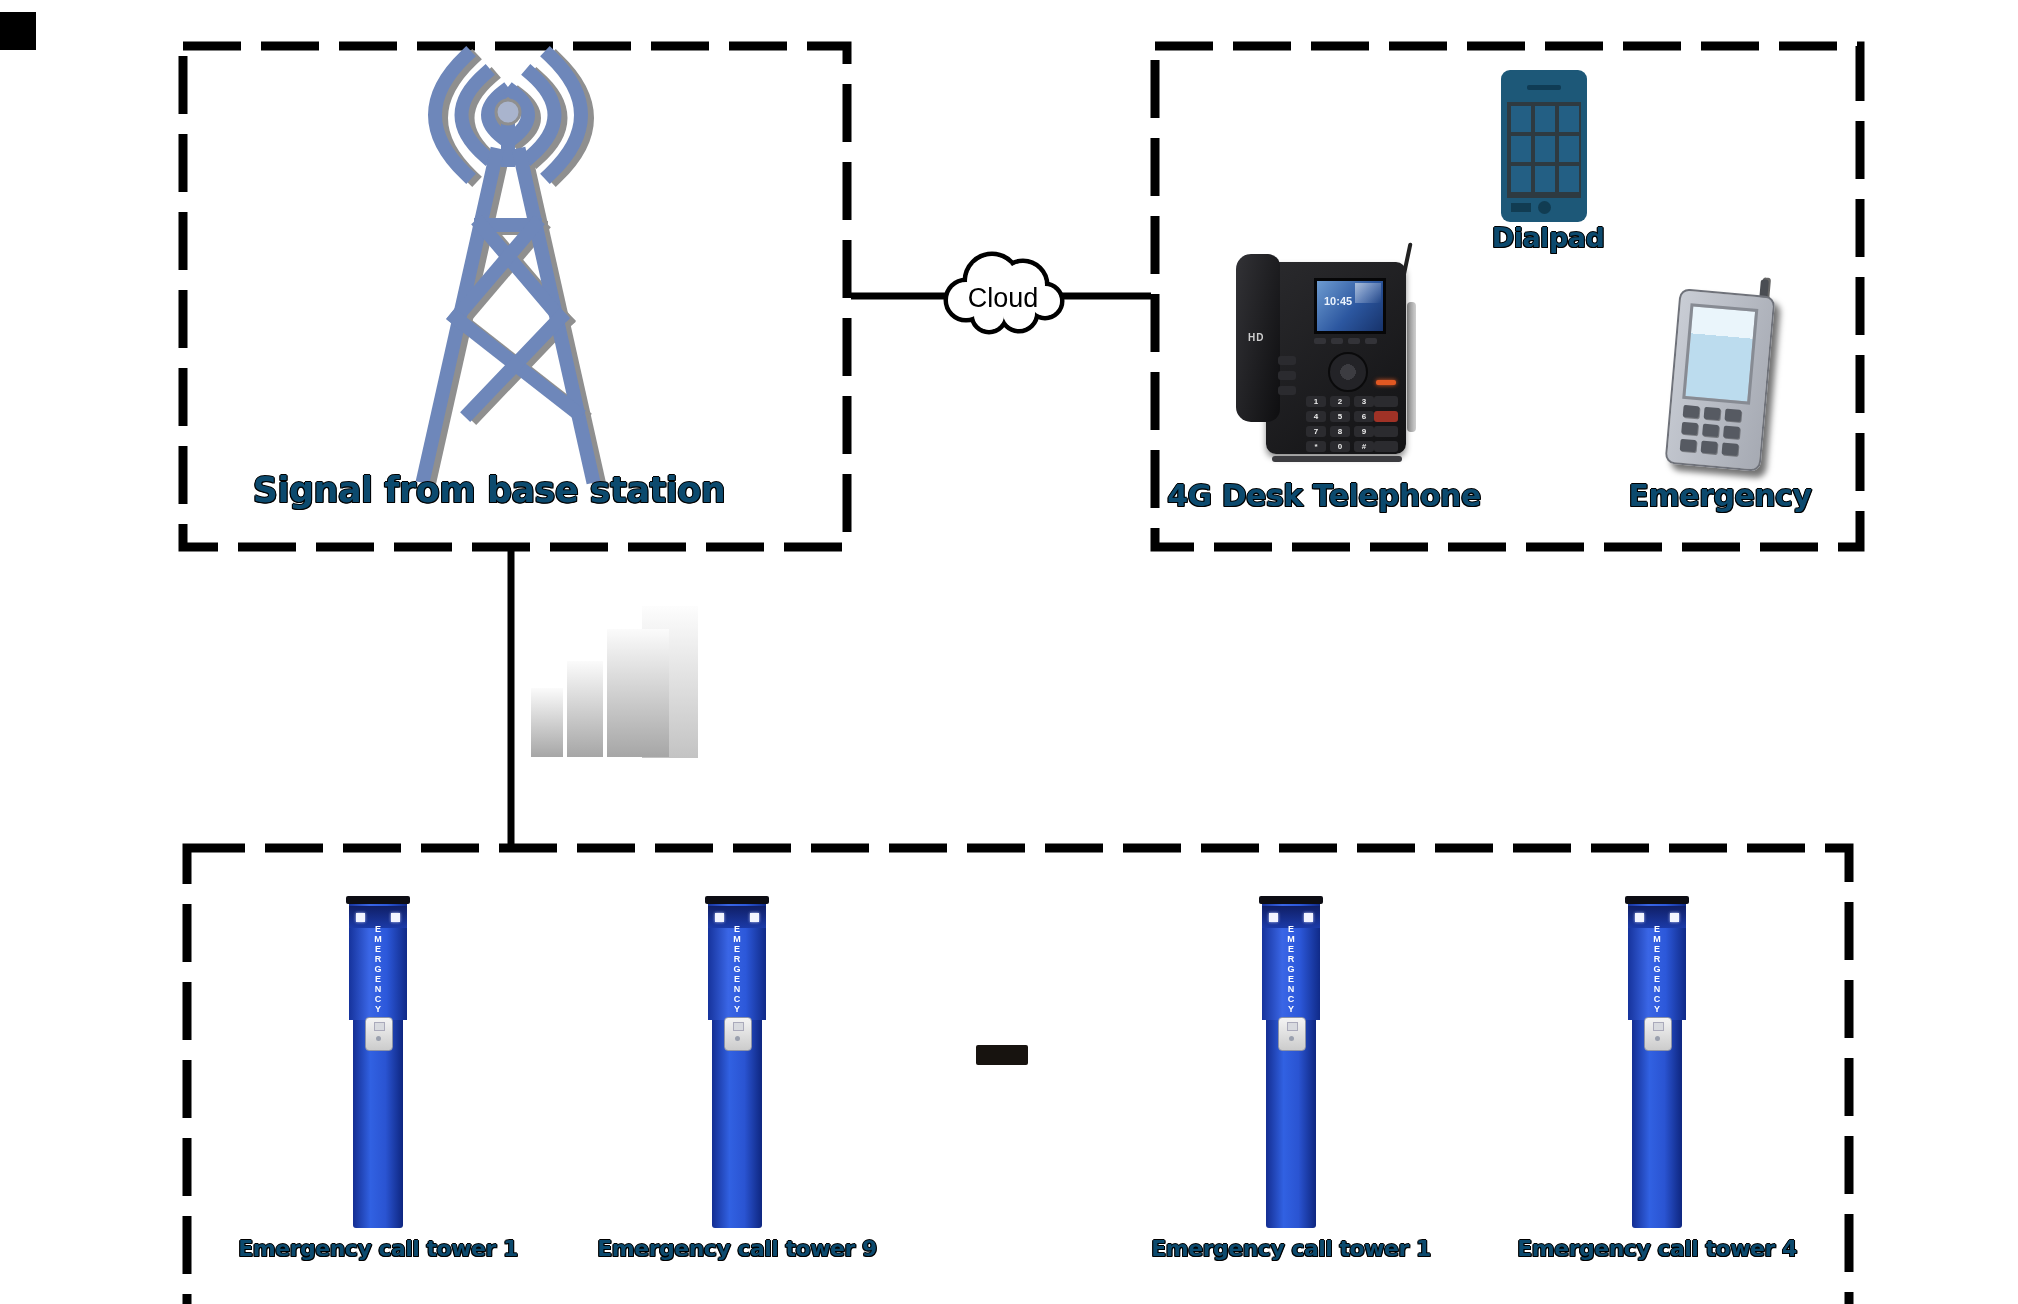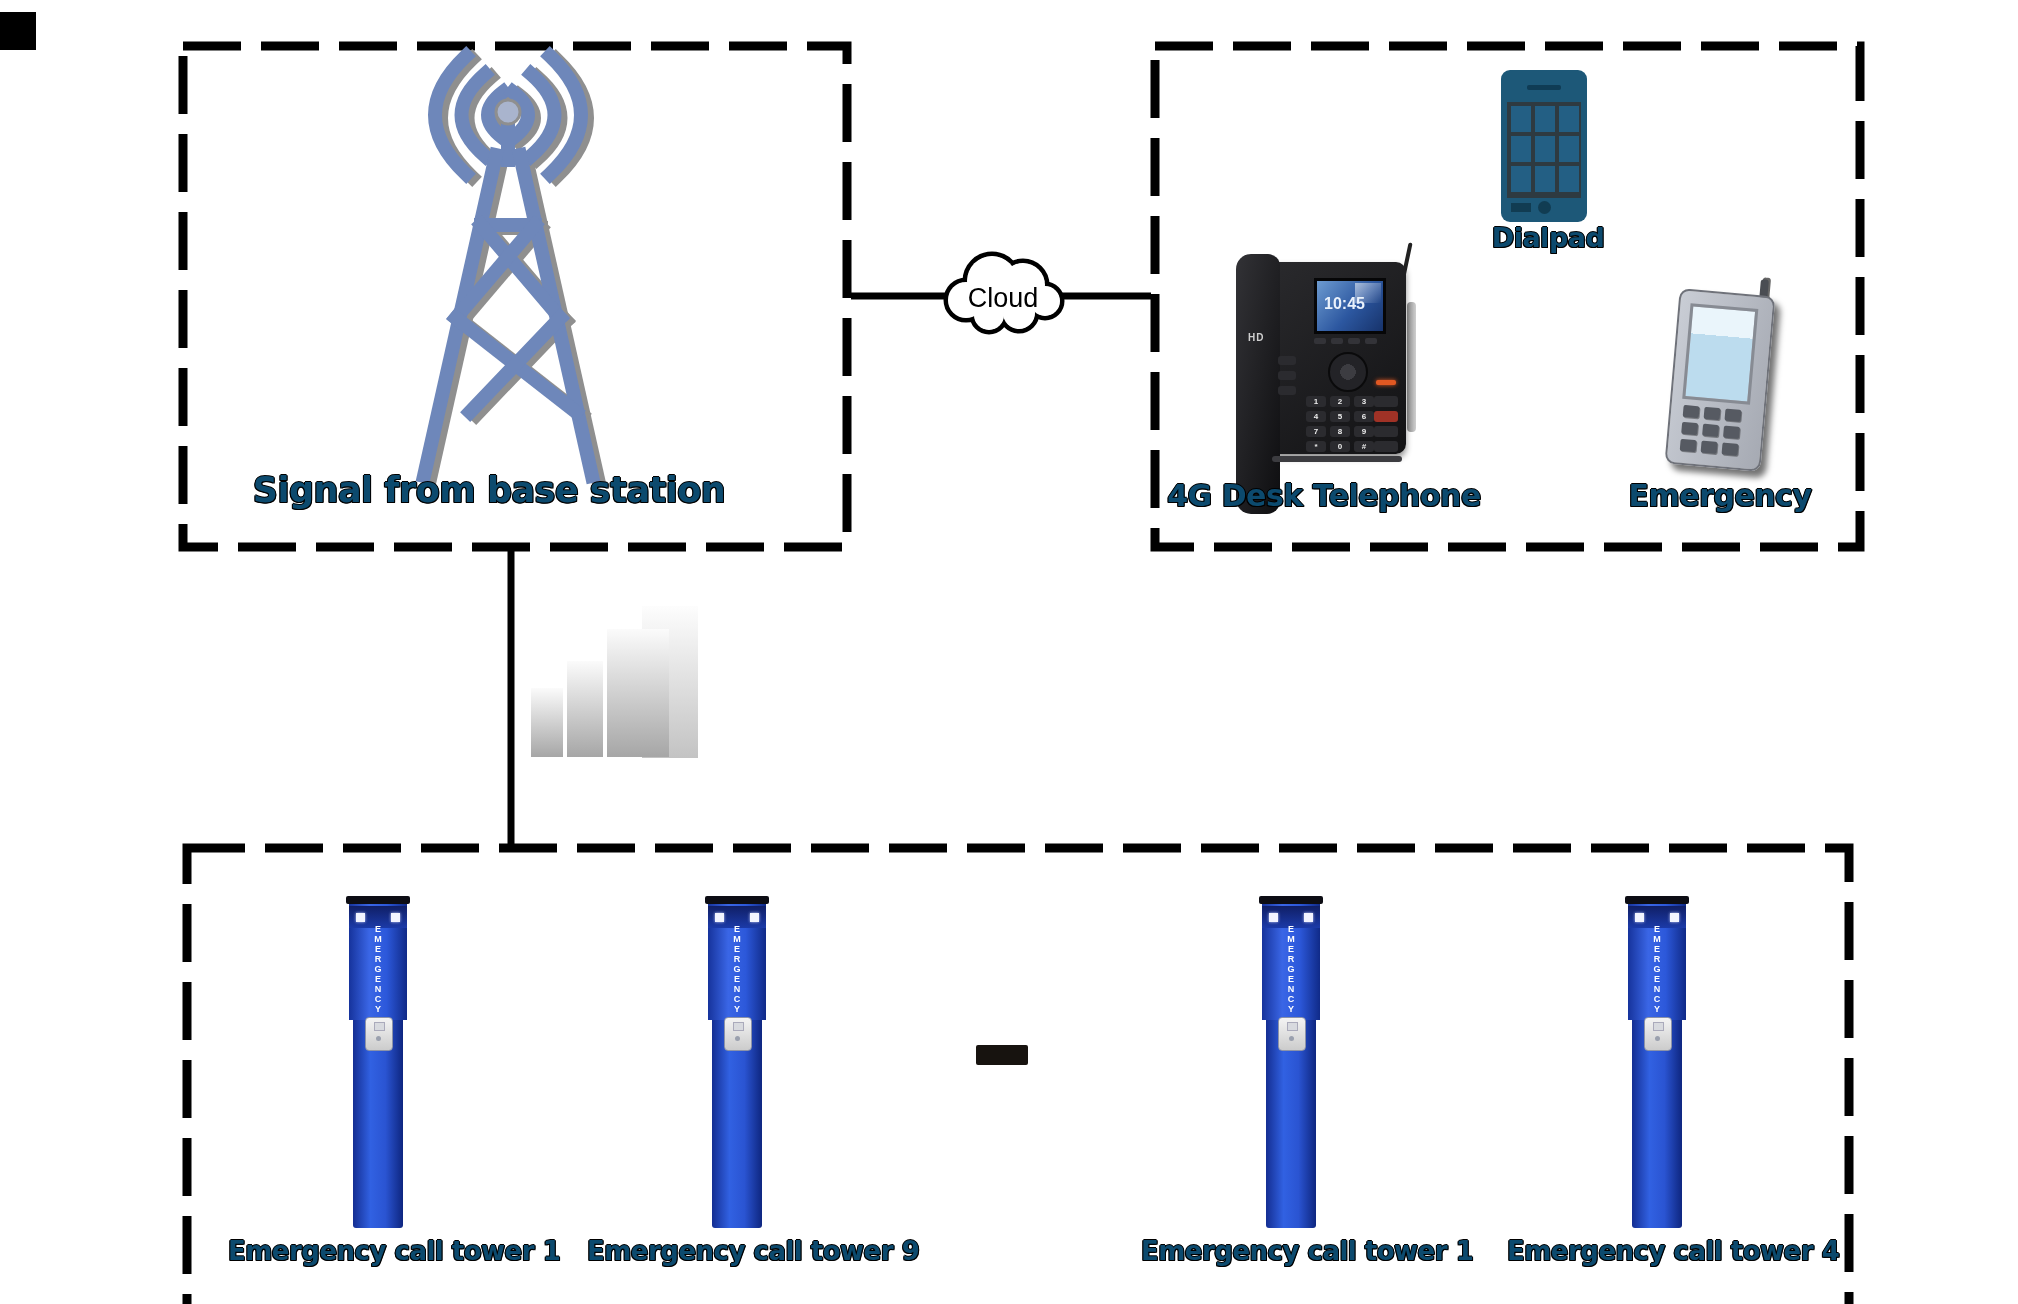--- a/index.html
+++ b/index.html
@@ -30,26 +30,26 @@
                   display:grid; grid-template-columns:repeat(3,20px); grid-auto-rows:26px; gap:4px; padding:4px; box-sizing:border-box; }
   .dialpad .pad .k { background:#235f84; }
   .dialpad .home-bar { position:absolute; left:10px; bottom:10px; width:20px; height:9px; background:#113c52; }
   .dialpad .home-dot { position:absolute; left:37px; bottom:8px; width:13px; height:13px; border-radius:50%; background:#113c52; }
 
   
   .deskphone { left:1236px; top:250px; width:178px; height:214px; }
   .dp-antenna-top { position:absolute; right:8px; top:-8px; width:4px; height:64px; background:#222; transform:rotate(12deg); border-radius:2px; }
   .dp-antenna-low { position:absolute; right:-2px; top:52px; width:9px; height:130px; background:linear-gradient(90deg,#8d8d8d,#cfcfcf); border-radius:4px; }
   .dp-body { position:absolute; left:30px; top:12px; width:140px; height:192px; background:linear-gradient(140deg,#2a2a2d,#121214); border-radius:10px; box-shadow:0 4px 6px rgba(0,0,0,.45); }
-  .dp-handset { position:absolute; left:0; top:4px; width:44px; height:260px; border-radius:15px 12px 13px 15px;
+  .dp-handset { position:absolute; left:0; top:4px; width:44px; height:168px; border-radius:15px 12px 13px 15px;
                 background:linear-gradient(100deg,#323236,#0e0e10); color:#cfcfcf; font-size:10px; font-weight:bold; }
   .dp-handset span { position:absolute; left:12px; top:78px; letter-spacing:1px; }
   .dp-screen { position:absolute; left:78px; top:28px; width:66px; height:50px; border:3px solid #060607;
                background:linear-gradient(130deg,#6d9bd0 0%,#2c57a0 55%,#17336b 100%); color:#eaf2fc; }
-  .dp-screen .time { position:absolute; left:7px; top:14px; font-size:16px; font-weight:bold; }
+  .dp-screen .time { position:absolute; left:7px; top:14px; font-size:11px; font-weight:bold; }
   .dp-screen .hl { position:absolute; right:2px; top:2px; width:26px; height:20px; background:linear-gradient(135deg,rgba(255,255,255,.55),rgba(255,255,255,0)); }
   .dp-softkeys { position:absolute; left:78px; top:88px; width:66px; display:flex; gap:5px; }
   .dp-softkeys i { width:12px; height:6px; background:#333338; border-radius:2px; }
   .dp-nav { position:absolute; left:92px; top:102px; width:36px; height:36px; border-radius:50%; background:radial-gradient(circle at 50% 50%, #3c3c41 0 30%, #232327 31% 100%); border:2px solid #0a0a0b; }
   .dp-keys { position:absolute; left:70px; top:146px; display:grid; grid-template-columns:repeat(3,20px); grid-auto-rows:11px; gap:4px; }
   .dp-keys .dk { background:#2b2b2f; border-radius:3px; color:#ececec; font-size:8px; line-height:11px; text-align:center; font-weight:bold; }
   .dp-colL { position:absolute; left:42px; top:106px; display:grid; grid-auto-rows:9px; gap:6px; }
   .dp-colL i { width:18px; height:9px; background:#2b2b2f; border-radius:3px; }
   .dp-colR { position:absolute; left:138px; top:146px; display:grid; grid-auto-rows:11px; gap:4px; }
   .dp-colR i { width:24px; height:11px; background:#2b2b2f; border-radius:3px; }
@@ -74,21 +74,21 @@
   .et-light { position:absolute; top:7px; width:9px; height:9px; background:#f2f4ff; box-shadow:0 0 3px #cfd8ff; }
   .et-light.l { left:7px; } .et-light.r { right:7px; }
   .et-lower { position:absolute; left:2px; top:124px; width:50px; height:208px;
               background:linear-gradient(90deg,#142e92,#3161e2 35%,#2a54d2 65%,#0e2680); border-radius:0 0 3px 3px; }
   .et-vtext { position:absolute; left:0; top:30px; width:54px; height:86px; writing-mode:vertical-lr; text-orientation:upright;
               color:#fff; font-size:9px; font-weight:bold; letter-spacing:0px; display:flex; justify-content:center; line-height:54px; text-align:center; }
   .et-panel { position:absolute; left:14px; top:121px; width:26px; height:32px; background:linear-gradient(#f4f4f4,#cccccc);
               border:1px solid #8c93a8; border-radius:4px; }
   .et-panel i { position:absolute; left:10px; top:18px; width:5px; height:5px; border-radius:50%; background:#9aa0ae; }
   .et-panel b { position:absolute; left:8px; top:4px; width:9px; height:7px; background:#d8dadf; border:1px solid #aab; }
-  .tower-label { top:1236px; width:300px; font-size:26px; }
+  .tower-label { top:1236px; width:300px; font-size:22px; }
 
   .ellipsis-mark { left:976px; top:1045px; width:52px; height:20px; background:#17130f; border-radius:2px; }
 </style>
 </head>
 <body>
 
 <svg class="abs" style="left:0;top:0;" width="2018" height="1304" viewBox="0 0 2018 1304">
 
   <line x1="851" y1="296" x2="1151" y2="296" stroke="#000" stroke-width="7"></line>
   <line x1="511" y1="551" x2="511" y2="848" stroke="#000" stroke-width="7"></line>

